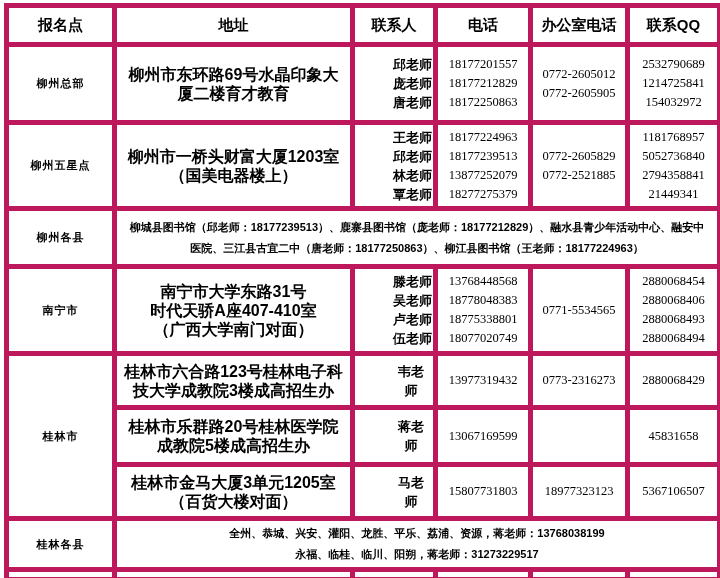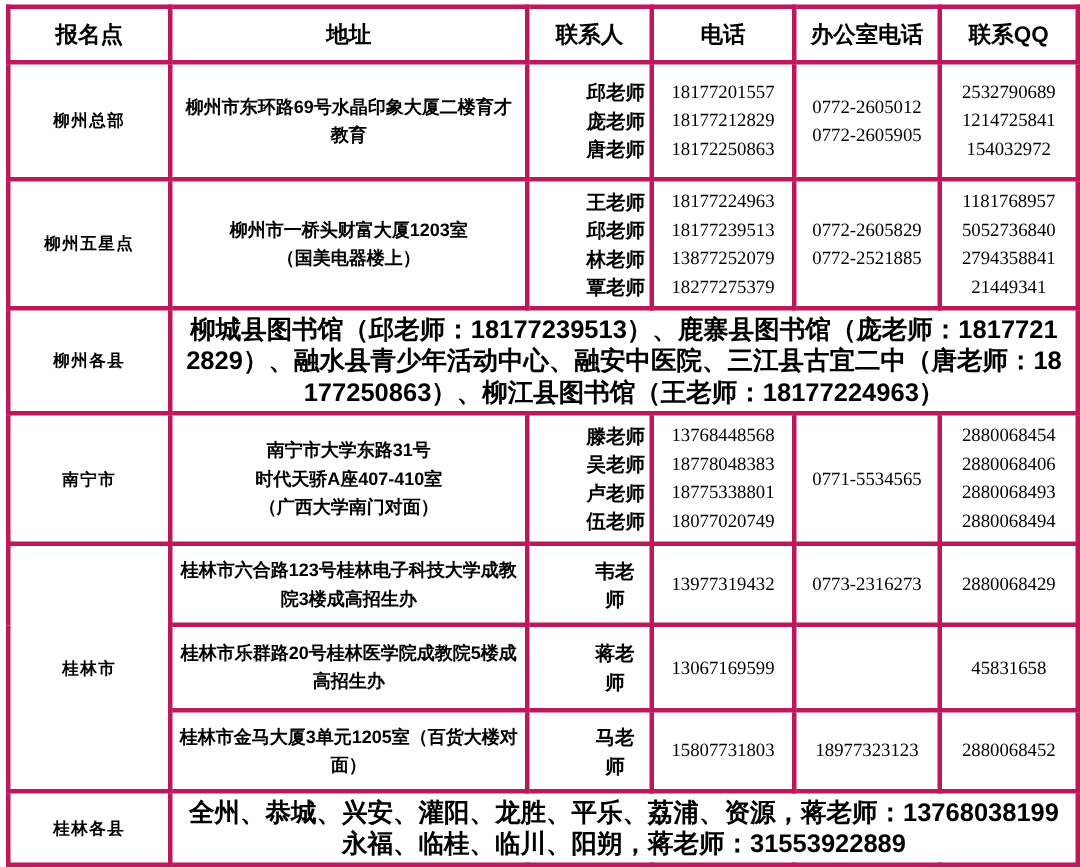--- a/index.html
+++ b/index.html
@@ -8,31 +8,31 @@
     background:#ffffff; color:#000;
     font-family:"Liberation Sans", sans-serif;
   }
   table.contact-table {
     border-collapse:collapse; table-layout:fixed;
     margin:3px 0 0 4px; width:713px;
   }
   col.c1{width:108px} col.c2{width:238px} col.c3{width:83px}
   col.c4{width:95px} col.c5{width:97px} col.c6{width:92px}
   th, td {
-    border:3px solid #be185d;
+    border:5px solid #be185d;
     text-align:center; vertical-align:middle;
     padding:2px 4px; overflow:hidden;
     word-break:break-all;
   }
   th { font-size:15px; font-weight:bold; height:30px; }
   td.site { font-size:11px; font-weight:bold; letter-spacing:1px; }
-  td.addr { font-size:12px; font-weight:bold; line-height:19px; }
+  td.addr { font-size:16px; font-weight:bold; line-height:19px; }
   td.names { font-size:13px; font-weight:bold; line-height:19px;padding-left:38px; }
   td.nums { font-size:12.5px; font-family:"Liberation Serif", serif; line-height:19px; padding:2px 1px; }
-  td.merged { font-size:17px; font-weight:bold; line-height:21px; padding:2px 8px; }
+  td.merged { font-size:11px; font-weight:bold; line-height:21px; padding:2px 8px; }
   tr.r-hq    { height:78px; }
   tr.r-star  { height:86px; }
   tr.r-lzcty { height:58px; }
   tr.r-nn    { height:87px; }
   tr.r-gl1   { height:54px; }
   tr.r-gl2   { height:57px;margin-left:44px; }
   tr.r-gl3   { height:54px; }
   tr.r-glcty { height:48px; }
   tr.r-cut   { height:10px; }
   .ln { white-space:nowrap; }
@@ -164,28 +164,28 @@
     <td class="nums">13067169599</td>
     <td class="nums"></td>
     <td class="nums">45831658</td>
   </tr>
 
   <tr class="r-gl3">
     <td class="addr">桂林市金马大厦3单元1205室（百货大楼对面）</td>
     <td class="names">马老师</td>
     <td class="nums">15807731803</td>
     <td class="nums">18977323123</td>
-    <td class="nums">2880068452</td>
+    <td class="nums">5367106507</td>
   </tr>
 
   <tr class="r-glcty">
     <td class="site">桂林各县</td>
     <td class="merged" colspan="5">
       <div>全州、恭城、兴安、灌阳、龙胜、平乐、荔浦、资源，蒋老师：13768038199</div>
-      <div>永福、临桂、临川、阳朔，蒋老师：31553922889</div>
+      <div>永福、临桂、临川、阳朔，蒋老师：31273229517</div>
     </td>
   </tr>
 
   <tr class="r-cut">
     <td></td>
     <td></td>
     <td></td>
     <td></td>
     <td></td>
     <td></td>

